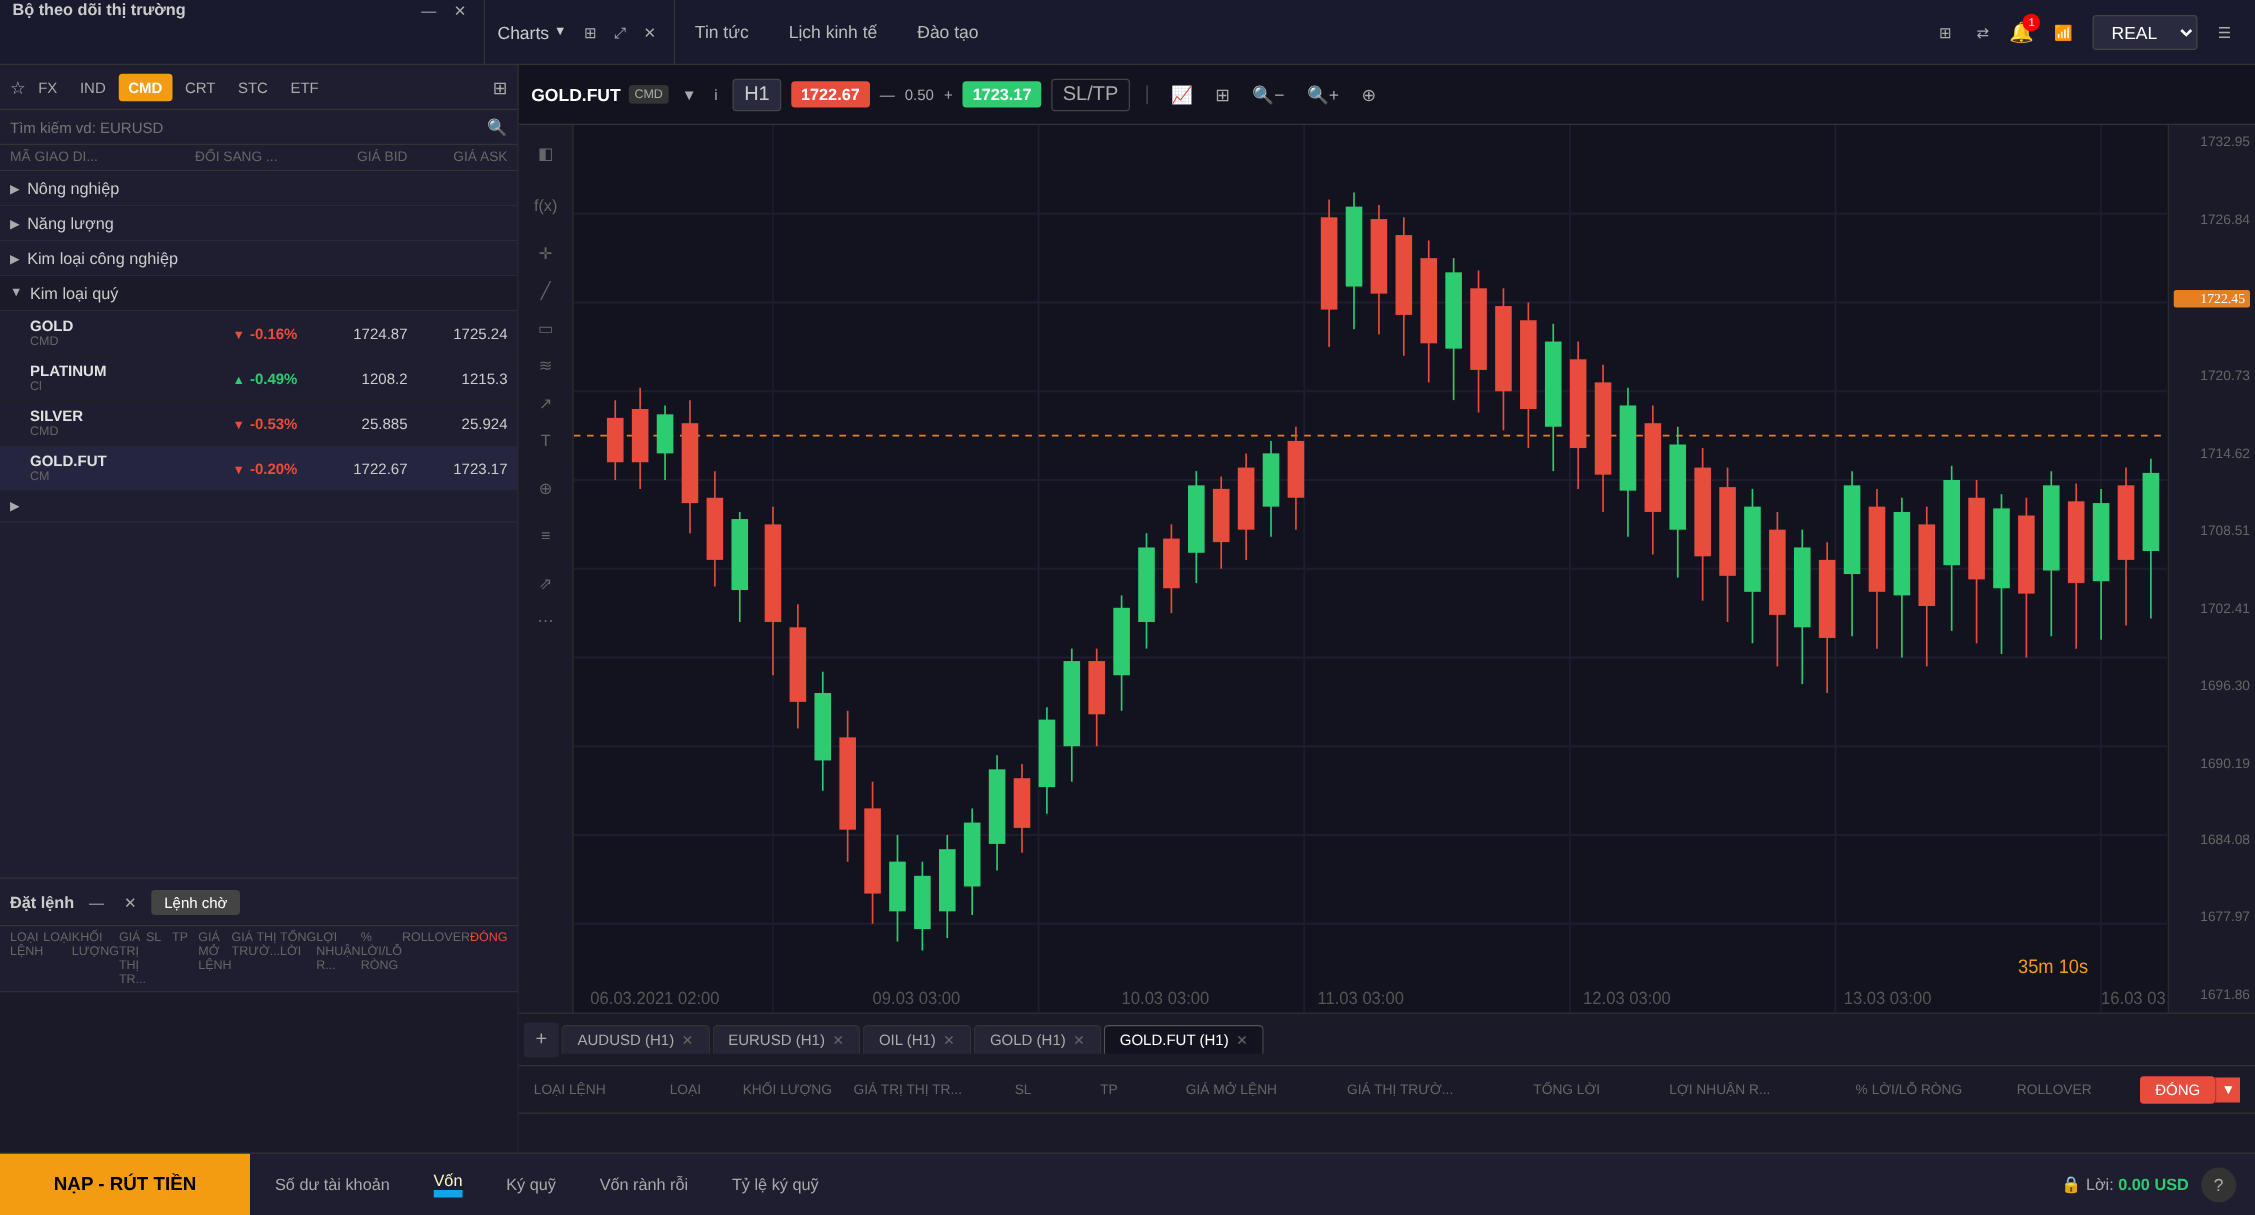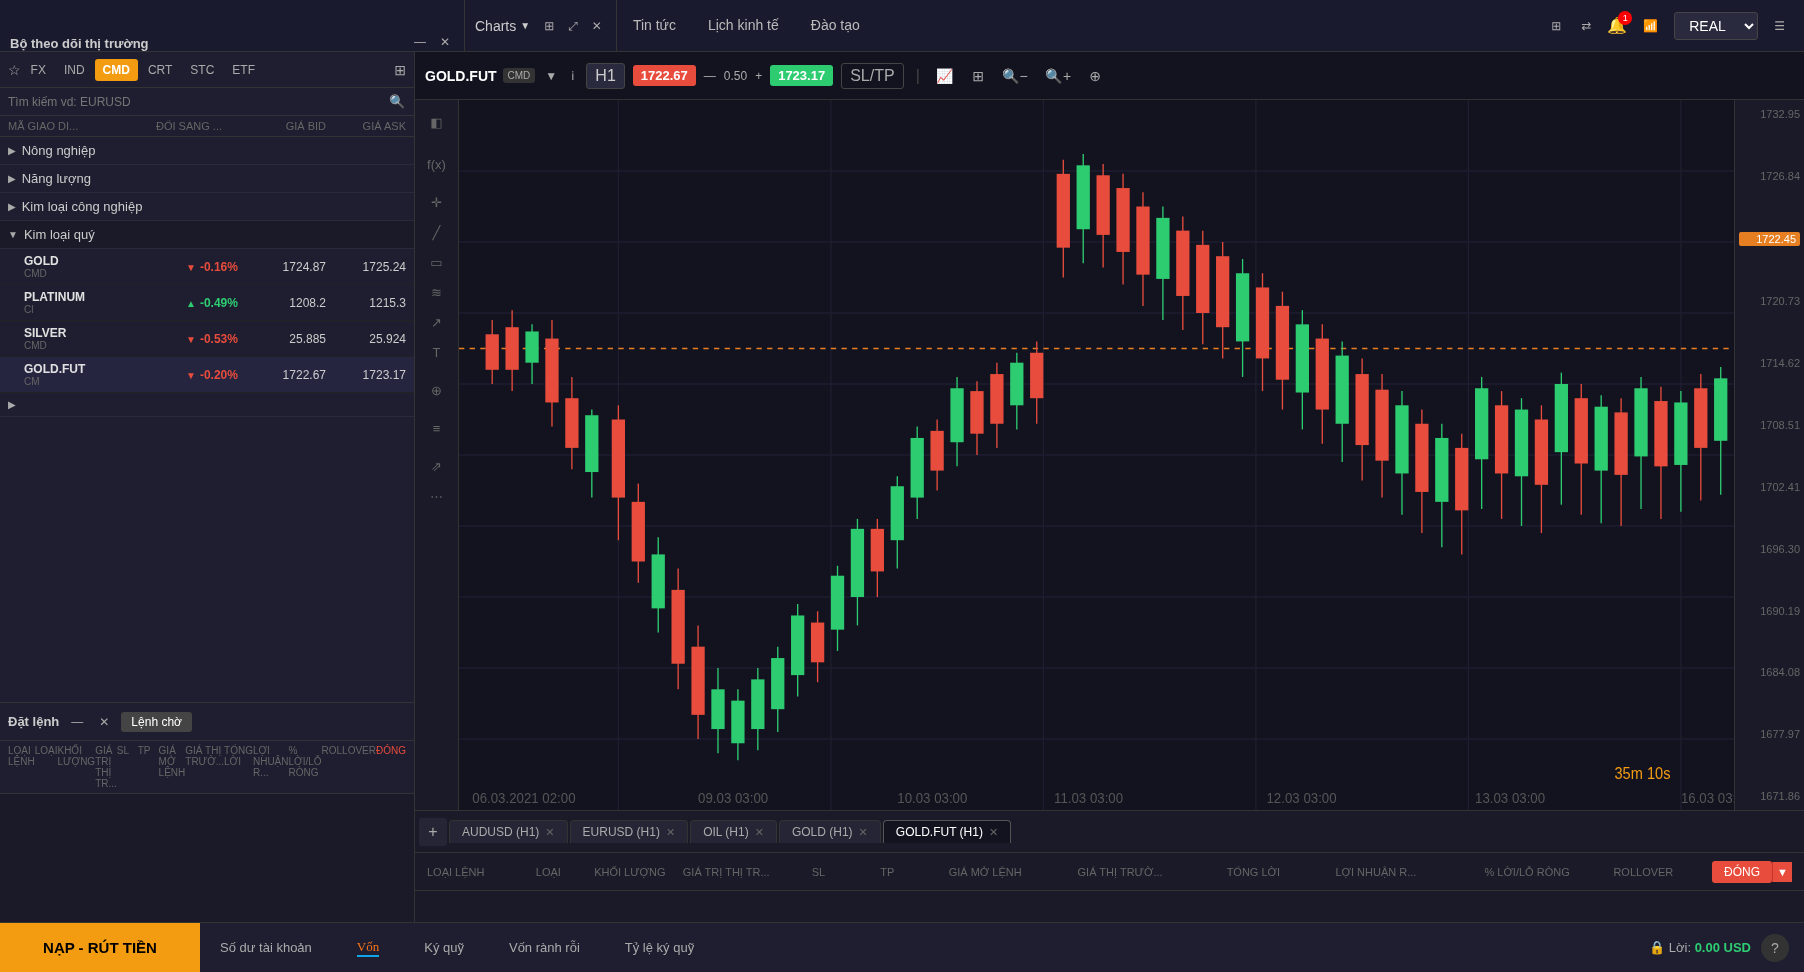--- a/index.html
+++ b/index.html
@@ -17,23 +17,23 @@
     
     .top-nav {
       height: 52px;
       background: #1a1a2e;
       display: flex;
       align-items: center;
       border-bottom: 1px solid #333;
       flex-shrink: 0;
     }
     .top-nav-left {
-      width: 465px;
-      display: flex;
-      align-items: flex-end;
+      width: 388px;
+      display: flex;
+      align-items: flex-start;
       padding: 0 10px;
       border-right: 1px solid #333;
       height: 100%;
     }
     .top-nav-center {
       flex: 1;
       display: flex;
       align-items: center;
       height: 100%;
     }
@@ -399,20 +399,21 @@
     .price-level {
       text-align: right;
       color: #666;
       font-size: 11px;
     }
     .price-level.current {
       color: #fff;
       background: #e67e22;
       padding: 1px 4px;
       border-radius: 2px;
+      font-family: Liberation Serif, serif;
     }
 
     
     .chart-svg {
       width: 100%;
       height: 100%;
     }
 
     
     .chart-bottom-tabs {
@@ -518,32 +519,31 @@
       height: 100%;
       font-size: 15px;
       font-weight: bold;
       cursor: pointer;
     }
     .bottom-stats {
       flex: 1;
       display: flex;
       align-items: center;
       padding: 0 20px;
-      gap: 45px;
+      gap: 35px;
     }
     .stat-item {
       color: #aaa;
       font-size: 13px;
       cursor: pointer;
       border-bottom: 1px dashed transparent;
     }
     .stat-item.active {
-      color: #f97316;
-      border-bottom: 2px solid #0ea5e9;
-      font-family: Liberation Serif, serif;
+      color: #fef9c3;
+      border-bottom: 6px solid #0ea5e9;
     }
     .bottom-right {
       display: flex;
       align-items: center;
       padding: 0 15px;
       gap: 10px;
     }
     .profit-display {
       color: #aaa;
       font-size: 13px;

